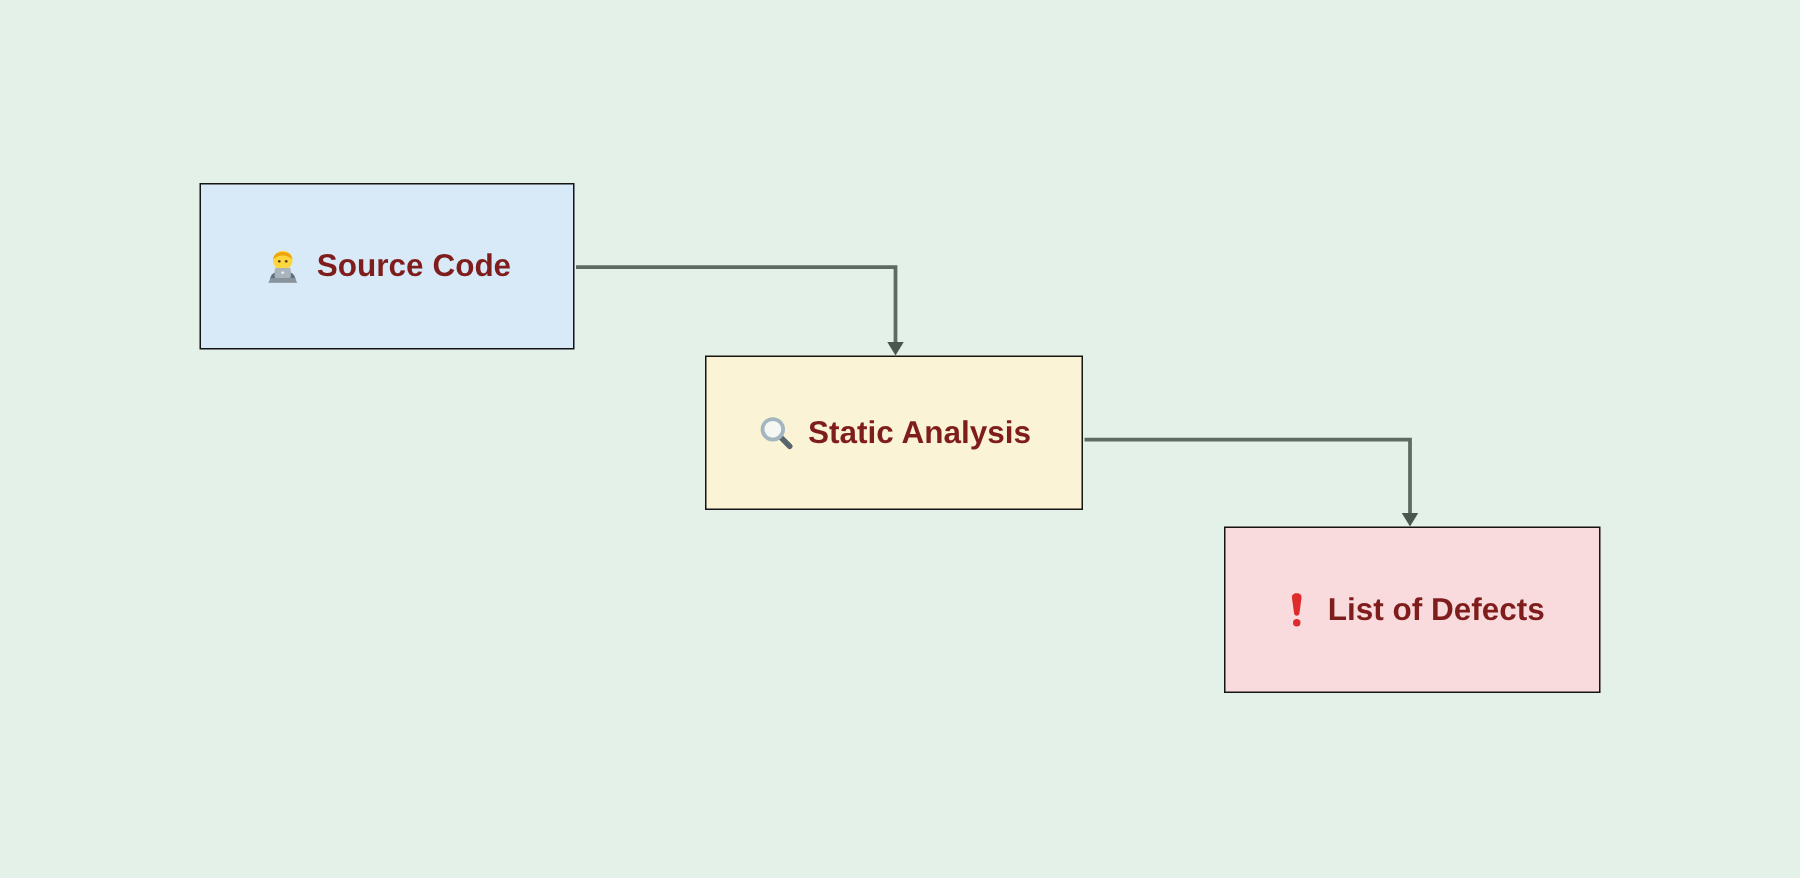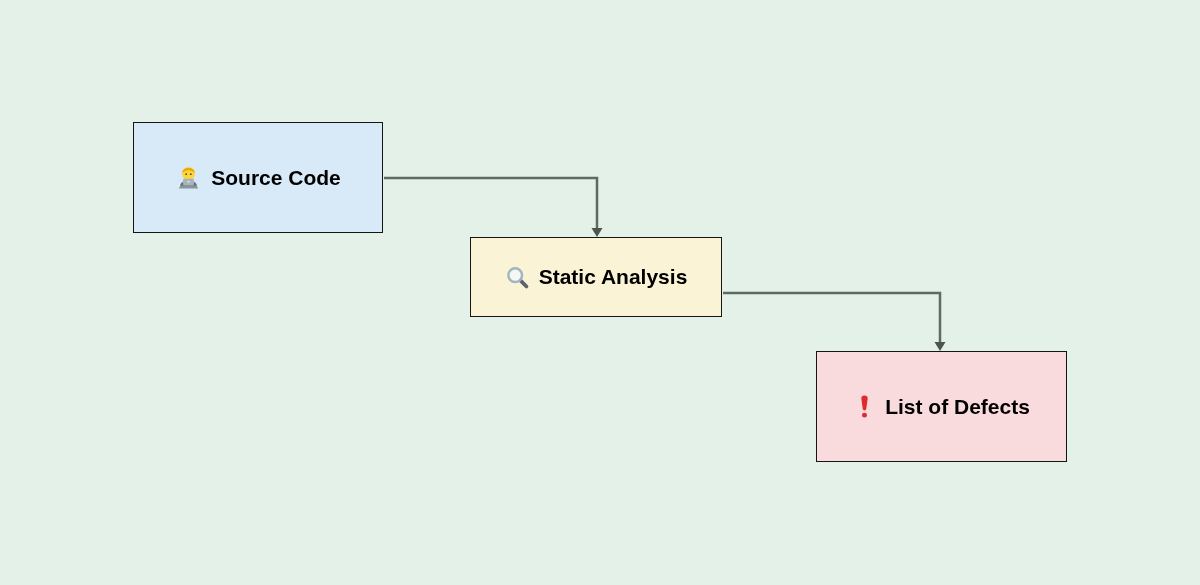--- a/index.html
+++ b/index.html
@@ -25,30 +25,30 @@
     box-sizing: border-box;
     border: 1.5px solid #151515;
     display: flex;
     align-items: center;
     justify-content: center;
     gap: 9px;
   }
   .node .label {
     font-size: 21px;
     font-weight: 700;
-    color: #000000;
+    color: #7f1d1d;
     white-space: nowrap;
   }
   .node .icon {
     display: inline-flex;
     align-items: center;
     justify-content: center;
   }
   .node-source   { left: 133px; top: 122px; width: 250px; height: 111px; background: #d8eaf7; }
-  .node-analysis { left: 470px; top: 237px; width: 252px; height: 80px; background: #fbf3d6; }
+  .node-analysis { left: 470px; top: 237px; width: 252px; height: 103px; background: #fbf3d6; }
   .node-defects  { left: 816px; top: 351px; width: 251px; height: 111px; background: #f9dbde; text-align: center; }
 </style>
 </head>
 <body>
 
 <div class="canvas">
 
   <svg class="connectors" viewBox="0 0 1200 585" xmlns="http://www.w3.org/2000/svg" aria-hidden="true">
     <g>
       <polyline points="384,178 597,178 597,229" fill="none" stroke="#5d6b61" stroke-width="2.5"></polyline>

